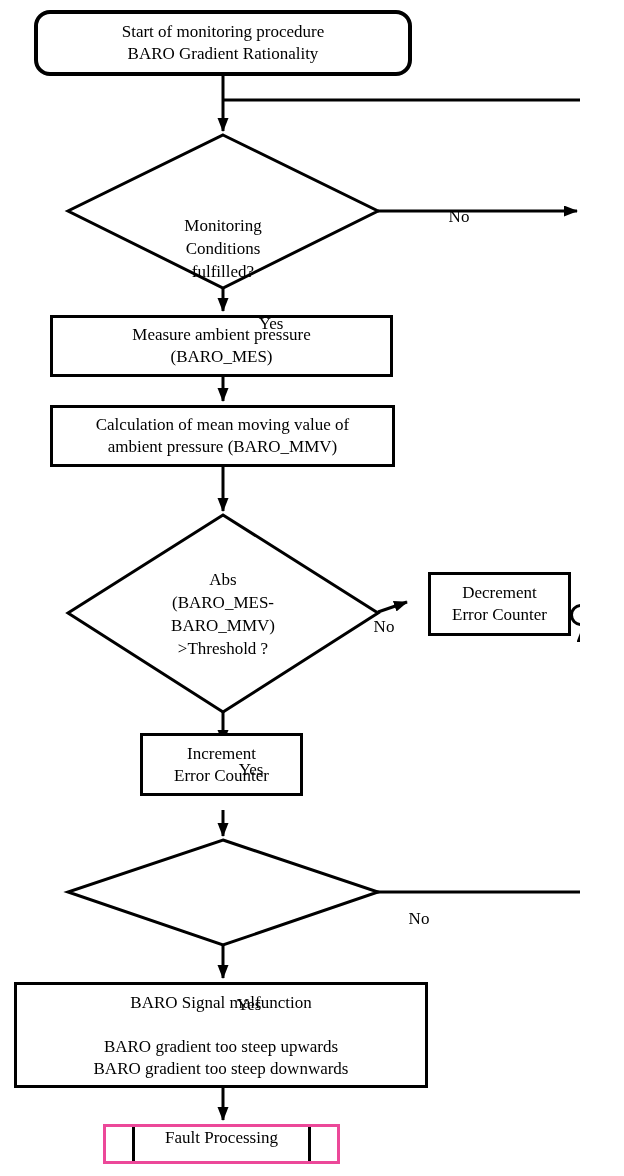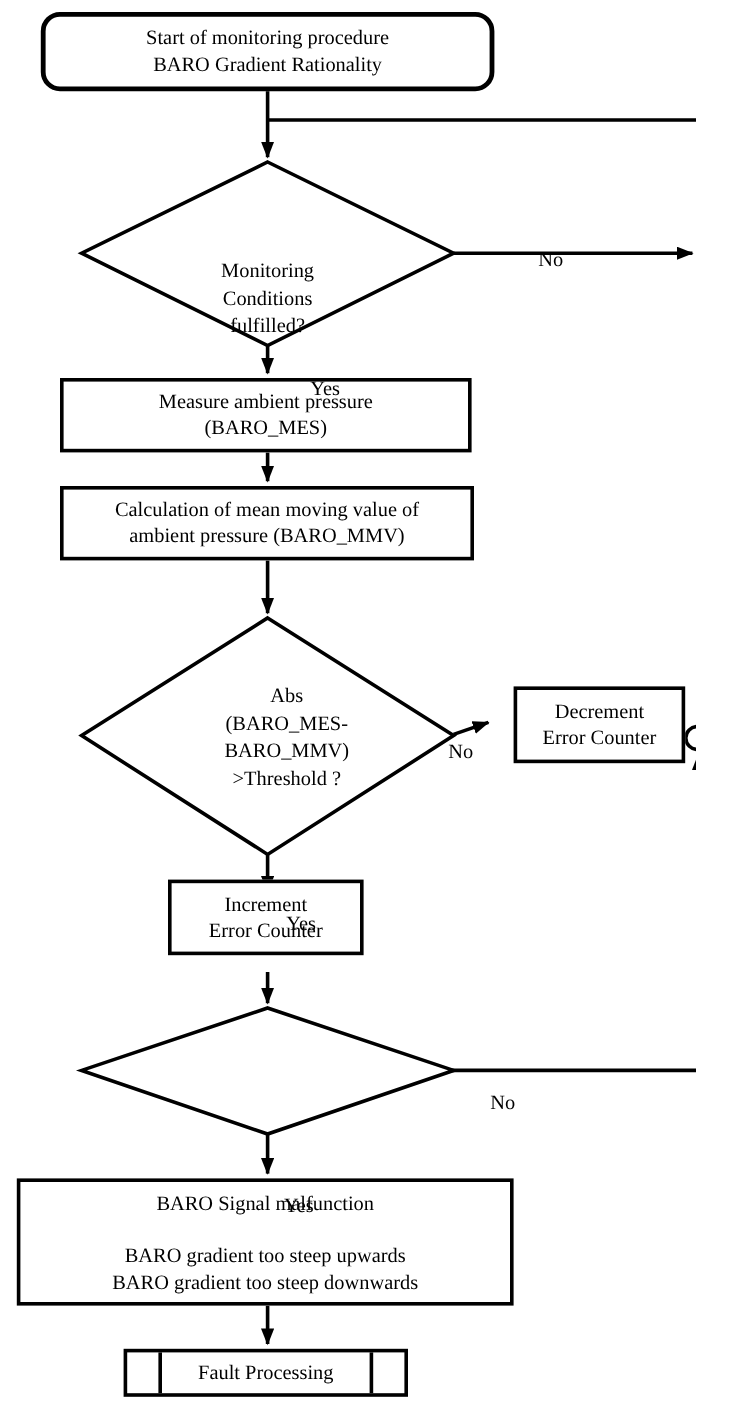--- a/index.html
+++ b/index.html
@@ -44,22 +44,22 @@
   }
   .edge-label {
     position: absolute;
     font-size: 17px;
     line-height: 20px;
     text-align: center;
     background: transparent;
     margin-top: 46px;
   }
   .predefined {
-    border: 3px solid #000000;
-    align-items: center;
+    border: 3px solid #ec4899;
+    align-items: flex-start;
   }
   .predefined .sidebar-rule {
     position: absolute;
     top: 0; bottom: 0;
     width: 3px;
     background: #000000;
   }
   .predefined .rule-left { left: 26px; }
   .predefined .rule-right { right: 26px; }
   .node.top-aligned { align-items: flex-start; padding-top: 7px; }
@@ -121,21 +121,21 @@
   <div class="node process" style="left:50px; top:405px; width:345px; height:62px;">
     <span>Calculation of mean moving value of
 ambient pressure (BARO_MMV)</span>
   </div>
 
   <div class="node process" style="left:50px; top:315px; width:343px; height:62px;">
     <span>Measure ambient pressure
 (BARO_MES)</span>
   </div>
 
-  <div class="diamond-text" style="left:129px; top:565px; width:220px; height:98px;">Abs
+  <div class="diamond-text" style="left:113px; top:565px; width:220px; height:98px;">Abs
 (BARO_MES-
 BARO_MMV)
 &gt;Threshold ?</div>
 
   <div class="node process" style="left:428px; top:572px; width:143px; height:64px;">
     <span>Decrement
 Error Counter</span>
   </div>
 
   <div class="node process" style="left:140px; top:733px; width:163px; height:63px;">

